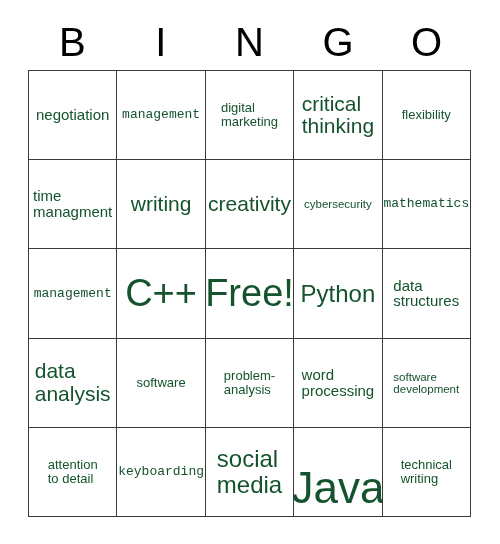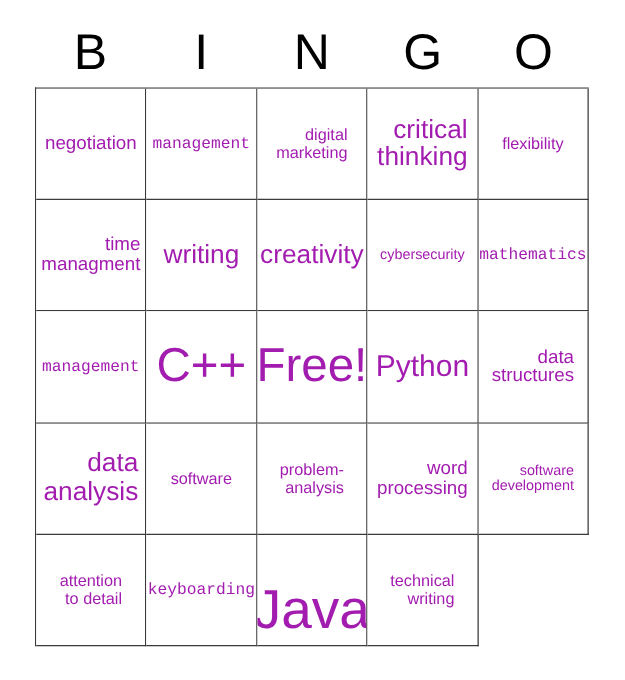--- a/index.html
+++ b/index.html
@@ -59,23 +59,23 @@
     box-sizing: border-box;
     display: flex;
     align-items: center;
     justify-content: center;
     padding: 2px 3px;
     overflow: hidden;
     background: #ffffff;
   }
   .cell-text {
     display: block;
-    text-align: right;
+    text-align: left;
     line-height: 1.06;
-    color: #a21caf;
+    color: #14532d;
     word-break: normal;
     white-space: pre-line;
   }
   
   .fs-xs  { font-size: 11.5px; }
   .fs-sm  { font-size: 13px; font-family: Liberation Mono, monospace; }
   .fs-md  { font-size: 15px; }
   .fs-lg  { font-size: 13px; }
   .fs-xl  { font-size: 21px; }
   .fs-2xl { font-size: 24px; }
@@ -165,20 +165,24 @@
 development</span>
       </div>
       <div class="cell">
         <span class="cell-text fs-lg">attention
 to detail</span>
       </div>
       <div class="cell">
         <span class="cell-text fs-sm">keyboarding</span>
       </div>
       <div class="cell">
+        <span class="cell-text fs-2xl">social
+media</span>
+      </div>
+      <div class="cell">
         <span class="cell-text fs-3xl">Java</span>
       </div>
       <div class="cell">
         <span class="cell-text fs-lg">technical
 writing</span>
       </div>
     </div>
 
 </div>
 

